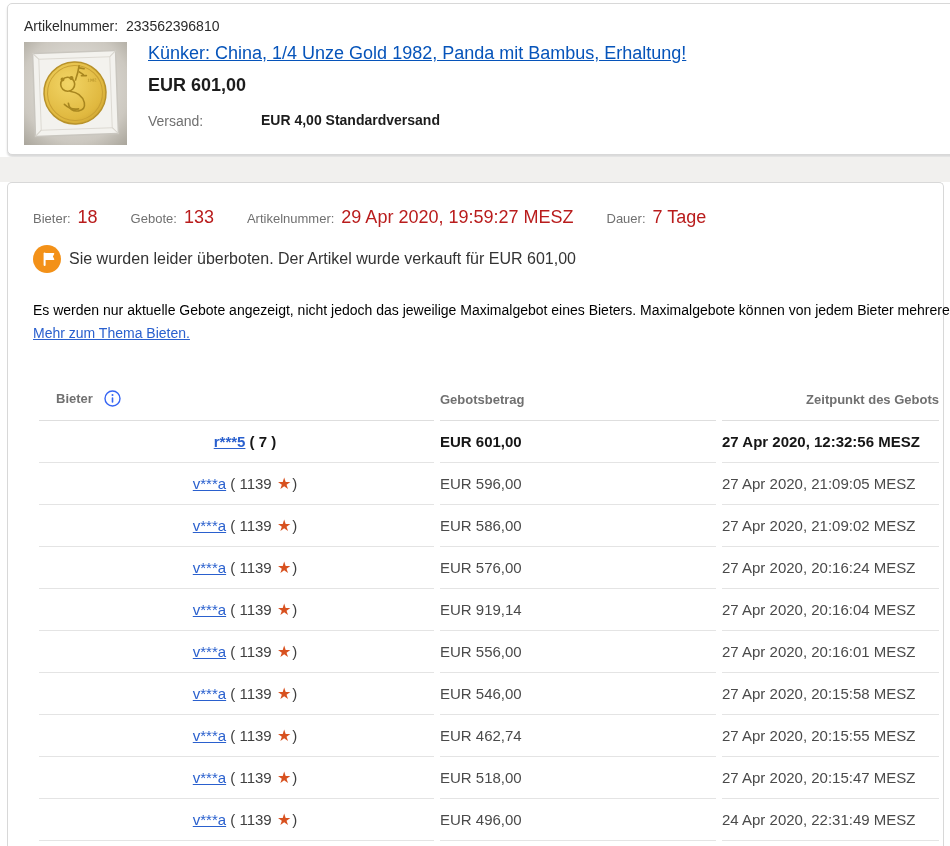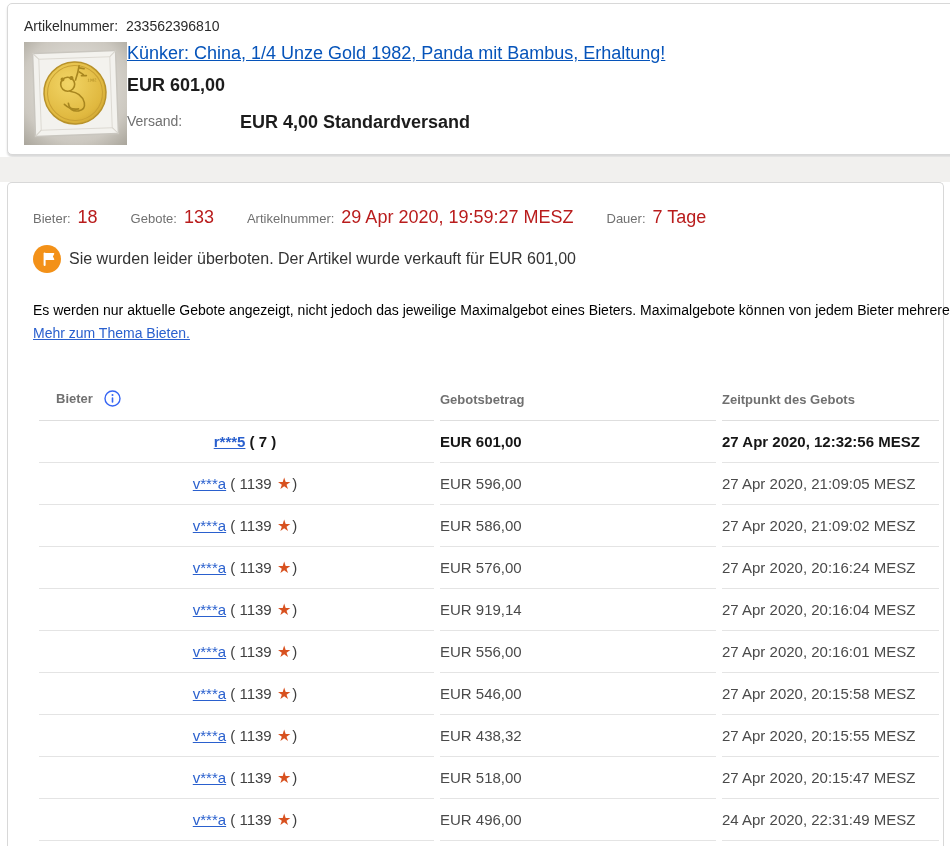--- a/index.html
+++ b/index.html
@@ -20,33 +20,33 @@
     background: #fff;
     border: 1px solid #d8d8d8;
     border-radius: 5px;
     box-shadow: 0 2px 2px rgba(0,0,0,0.15);
     padding: 12px 14px;
   }
   .artnum-row { font-size: 14px; color: #2b2b2b; margin: 2px 0 8px 2px; }
   .artnum-row .lbl { margin-right: 4px; }
   .item-row { display: flex; align-items: flex-start; }
   .item-photo { width: 103px; height: 103px; flex: 0 0 103px; margin-left: 2px; }
-  .item-details { padding-top: 1px; }
+  .item-details { margin-left: 21px; padding-top: 1px; }
   .item-title {
     font-size: 18px;
     color: #0654ba;
     text-decoration: underline;
     display: inline-block;
     margin-bottom: 13px;
     white-space: nowrap;
   }
   .detail-row { display: flex; margin-bottom: 14px; }
   .dlabel { width: 113px; flex: 0 0 113px; font-size: 14px; color: #707070; line-height: 18px; }
   .dvalue.price { font-size: 18px; font-weight: bold; color: #1c1c1c; position: relative; top: -2px; }
-  .dvalue.ship  { font-size: 18px; font-weight: bold; color: #1c1c1c; }
+  .dvalue.ship  { font-size: 14px; font-weight: bold; color: #1c1c1c; }
 
   
   .band {
     position: absolute;
     top: 157px; left: 0;
     width: 950px; height: 25px;
     background: #f1f0ee;
   }
 
   
@@ -97,21 +97,21 @@
     text-align: left;
     font-weight: bold;
     font-size: 13px;
     color: #707070;
     vertical-align: bottom;
     padding: 0 0 13px 0;
     border-bottom: 1px solid #dedede;
   }
   th.c-bidder { width: 395px; padding-left: 17px; }
   th.c-amount { width: 276px; }
-  th.c-time   { width: 217px; }
+  th.c-time   { width: 217px; text-align: right; }
   td {
     height: 42px;
     vertical-align: middle;
     font-size: 15px;
     color: #4a4a4a;
     border-bottom: 1px solid #e4e4e4;
   }
   td.c-bidder { padding-left: 17px; text-align: center; }
   .bidder-link { color: #2a60ce; text-decoration: underline; }
   .fb { color: #3f3f3f; }
@@ -264,21 +264,21 @@
           <td class="c-amount">EUR 556,00</td>
           <td class="c-time">27 Apr 2020, 20:16:01 MESZ</td>
         </tr>
         <tr>
           <td class="c-bidder"><a class="bidder-link" href="#">v***a</a><span class="fb">&nbsp;(&nbsp;1139&nbsp;<span class="star">★</span>)</span></td>
           <td class="c-amount">EUR 546,00</td>
           <td class="c-time">27 Apr 2020, 20:15:58 MESZ</td>
         </tr>
         <tr>
           <td class="c-bidder"><a class="bidder-link" href="#">v***a</a><span class="fb">&nbsp;(&nbsp;1139&nbsp;<span class="star">★</span>)</span></td>
-          <td class="c-amount">EUR 438,32</td>
+          <td class="c-amount">EUR 462,74</td>
           <td class="c-time">27 Apr 2020, 20:15:55 MESZ</td>
         </tr>
         <tr>
           <td class="c-bidder"><a class="bidder-link" href="#">v***a</a><span class="fb">&nbsp;(&nbsp;1139&nbsp;<span class="star">★</span>)</span></td>
           <td class="c-amount">EUR 518,00</td>
           <td class="c-time">27 Apr 2020, 20:15:47 MESZ</td>
         </tr>
         <tr>
           <td class="c-bidder"><a class="bidder-link" href="#">v***a</a><span class="fb">&nbsp;(&nbsp;1139&nbsp;<span class="star">★</span>)</span></td>
           <td class="c-amount">EUR 496,00</td>

